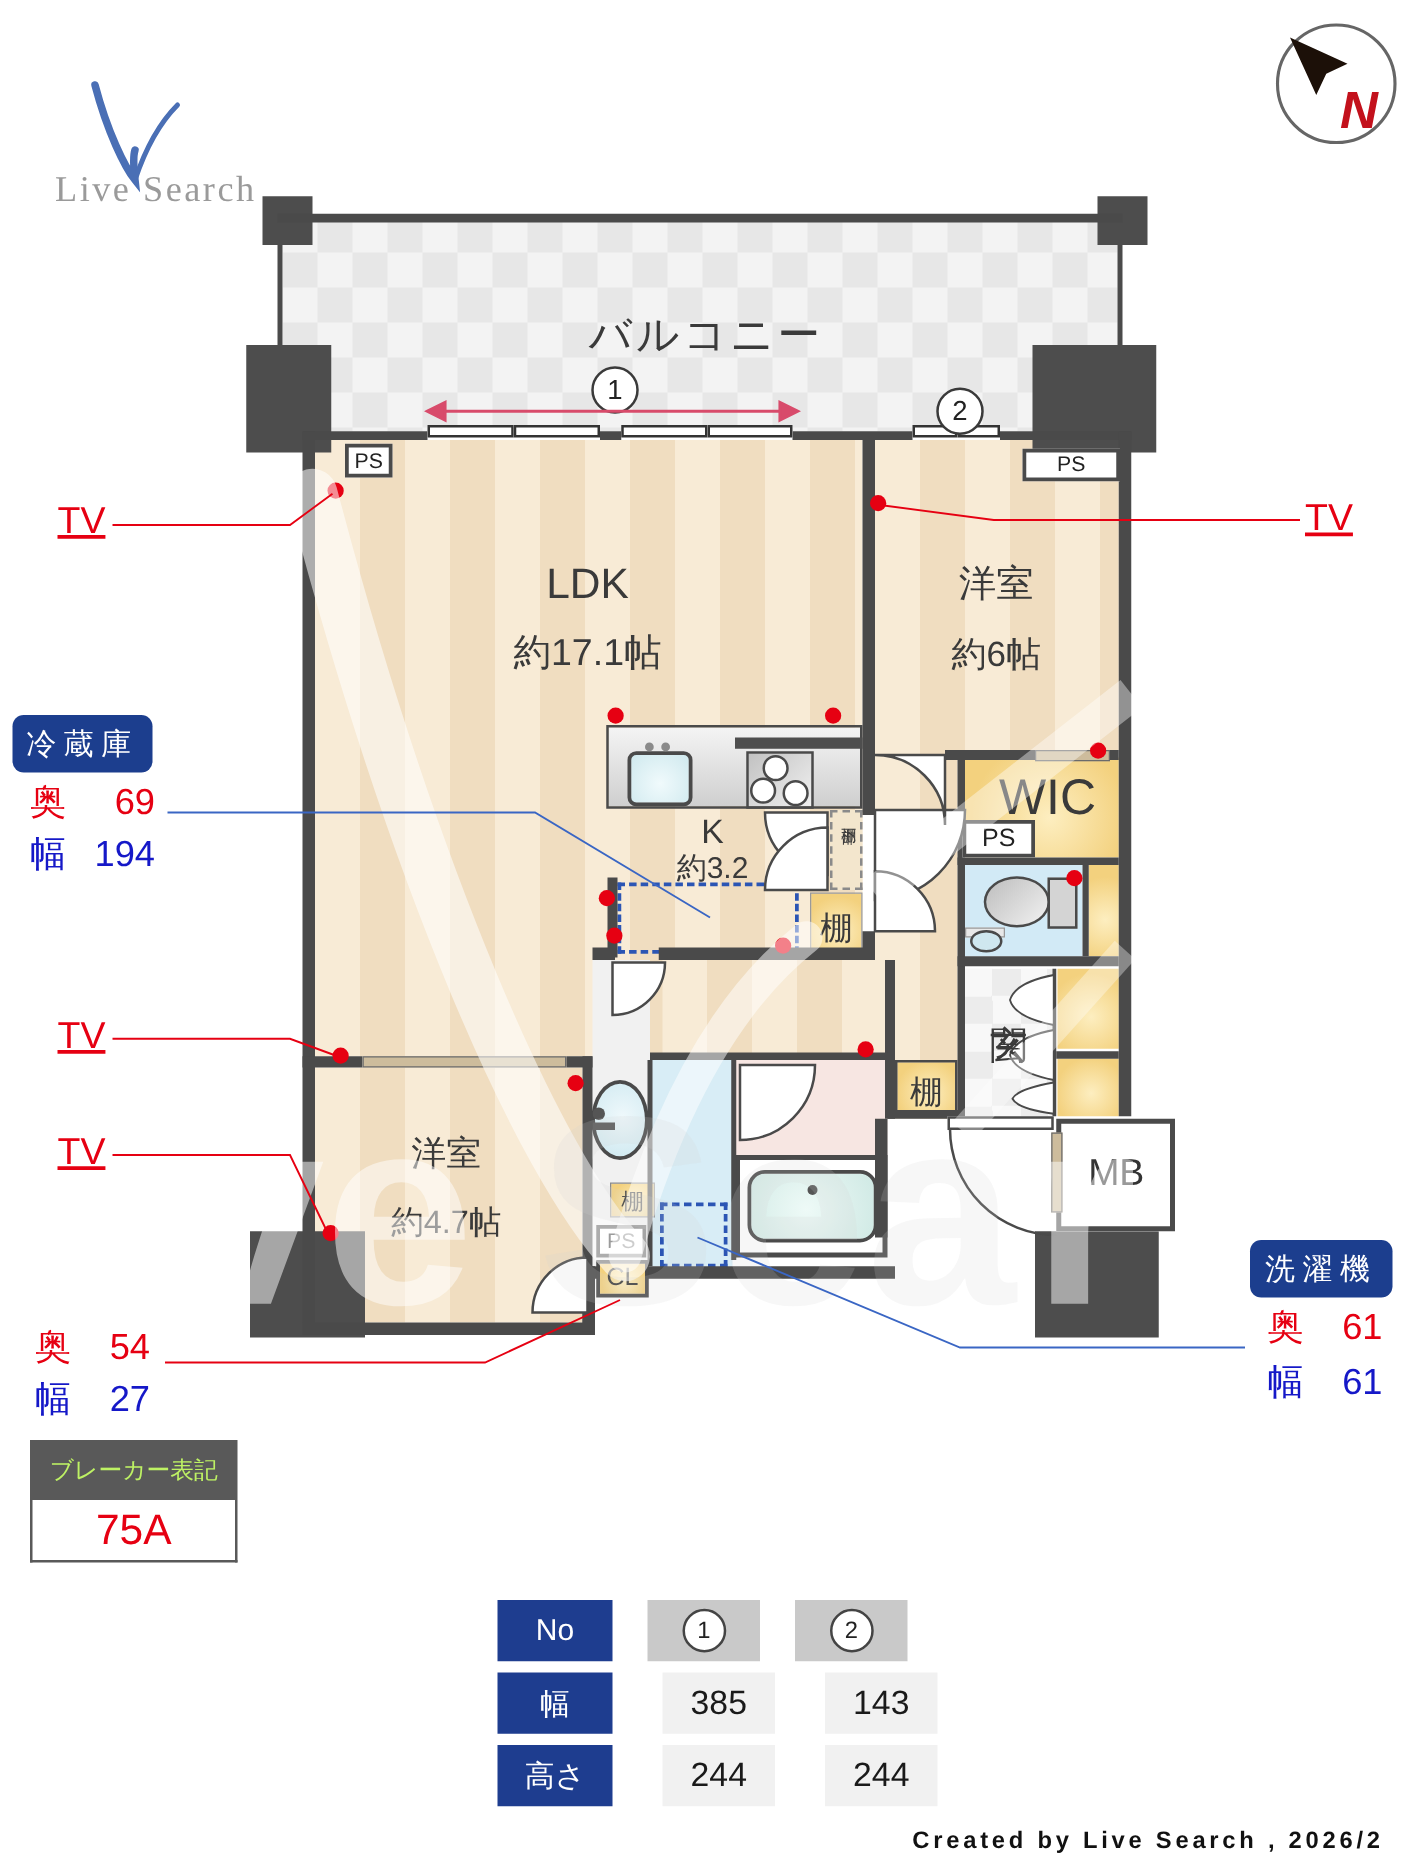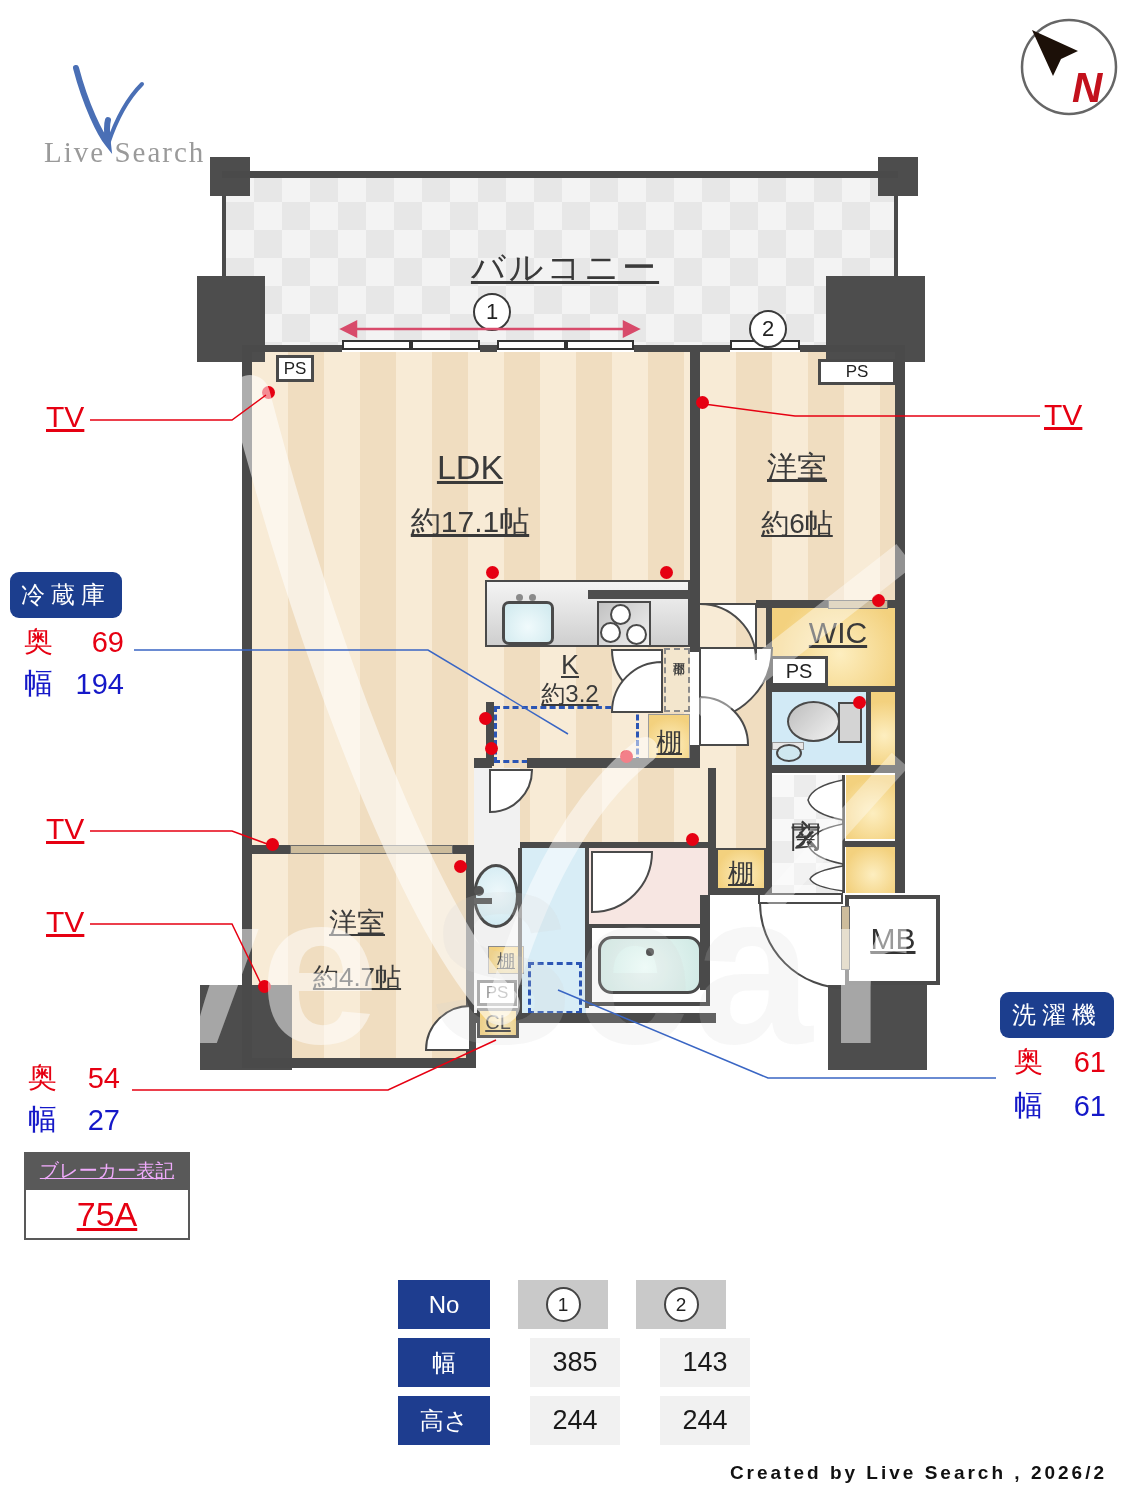--- a/index.html
+++ b/index.html
@@ -7,21 +7,21 @@
          font-family:"Liberation Sans","DejaVu Sans",sans-serif;color:#3a3a3a;}
   .abs{position:absolute;}
   .wall{position:absolute;background:#4a4a4a;z-index:10;}
   .pillar{position:absolute;background:#4d4d4d;z-index:9;}
   .floor-stripe{position:absolute;z-index:1;
     background:repeating-linear-gradient(90deg,#f8ebd6 0 36px,#f0ddc0 36px 72px);}
   .floor-plain{position:absolute;z-index:1;}
   .window{position:absolute;background:#fff;border:2px solid #333;z-index:12;box-sizing:border-box;}
   .sill{position:absolute;background:#cdbc9c;border:1px solid #6b6b6b;z-index:13;box-sizing:border-box;}
   .lbl{position:absolute;white-space:nowrap;z-index:18;color:#3a3a3a;}
-  .center{display:flex;align-items:center;justify-content:center;text-align:left;text-decoration:underline;}
+  .center{display:flex;align-items:center;justify-content:center;text-align:left;}
   .psbox{position:absolute;background:#fff;border:3px solid #4a4a4a;z-index:14;box-sizing:border-box;
          display:flex;align-items:center;justify-content:center;font-size:17px;color:#222;}
   .ylw{background:radial-gradient(circle at 55% 60%,#fdeec0 0%,#f3d17e 75%);}
   .shelfbox{position:absolute;z-index:6;box-sizing:border-box;}
   .reddot{position:absolute;width:13px;height:13px;border-radius:50%;background:#e60012;z-index:16;}
   .tv{position:absolute;color:#e60012;font-size:30px;z-index:40;text-decoration:underline;}
   .dimnum{position:absolute;display:flex;justify-content:space-between;align-items:center;z-index:40;font-size:29px;}
   .red{color:#e60012;} .blue{color:#1518c8;}
   .tag{position:absolute;background:#1c3e8e;border-radius:9px;color:#fff;z-index:40;
        display:flex;align-items:center;justify-content:center;font-size:24px;letter-spacing:6px;}
@@ -211,21 +211,21 @@
     </div>
 
   <div class="lbl center" style="left:400px;top:448px;width:140px;font-size:34px;">LDK</div>
   <div class="lbl center" style="left:380px;top:502px;width:180px;font-size:30px;">約17.1帖</div>
   <div class="lbl center" style="left:540px;top:650px;width:60px;font-size:27px;">K</div>
   <div class="lbl center" style="left:525px;top:678px;width:90px;font-size:24px;">約3.2</div>
   <div class="lbl center" style="left:737px;top:447px;width:120px;font-size:30px;">洋室</div>
   <div class="lbl center" style="left:737px;top:505px;width:120px;font-size:28px;">約6帖</div>
   <div class="lbl center" style="left:297px;top:904px;width:120px;font-size:28px;">洋室</div>
   <div class="lbl center" style="left:292px;top:960px;width:130px;font-size:26px;">約4.7帖</div>
-  <div class="lbl center" style="left:788px;top:616px;width:100px;font-size:30px;">WIC</div>
+  <div class="lbl center" style="left:788px;top:616px;width:100px;font-size:40px;">WIC</div>
   <div class="lbl vtext" style="left:785px;top:795px;font-size:30px;letter-spacing:4px;">玄関</div>
   <div class="lbl center" style="left:858px;top:922px;width:70px;font-size:30px;color:#333;">MB</div>
   <div class="lbl center" style="left:477px;top:1011px;width:42px;font-size:20px;z-index:19;">CL</div>
   <div class="lbl center" style="left:648px;top:725px;width:42px;font-size:26px;">棚</div>
   <div class="lbl center" style="left:716px;top:856px;width:50px;font-size:26px;">棚</div>
   <div class="lbl center" style="left:488px;top:949px;width:36px;font-size:18px;">棚</div>
   <div class="lbl vtext" style="left:670px;top:653px;font-size:12px;">下部棚</div>
 
   <div id="watermark">
     <svg width="1125" height="1500">
@@ -285,21 +285,21 @@
   <div class="dimnum red" style="left:28px;top:1058px;width:92px;">
     <span>奥</span>
     <span>54</span>
     </div>
   <div class="dimnum blue" style="left:28px;top:1100px;width:92px;">
     <span>幅</span>
     <span>27</span>
     </div>
 
   <div class="abs" style="left:24px;top:1152px;width:166px;z-index:40;">
-    <div class="center" style="height:38px;background:#595959;color:#f0abfc;font-size:19px;">ブレーカー表記</div>
+    <div class="center" style="height:48px;background:#595959;color:#bef264;font-size:19px;">ブレーカー表記</div>
     <div class="center" style="height:50px;background:#fff;border:2px solid #595959;border-top:none;color:#e60012;font-size:34px;box-sizing:border-box;">75A</div>
   </div>
 
   <div class="tag" style="left:1000px;top:992px;width:114px;height:46px;">
     <span>洗濯機</span>
     </div>
   <div class="dimnum red" style="left:1014px;top:1042px;width:92px;">
     <span>奥</span>
     <span>61</span>
     </div>

